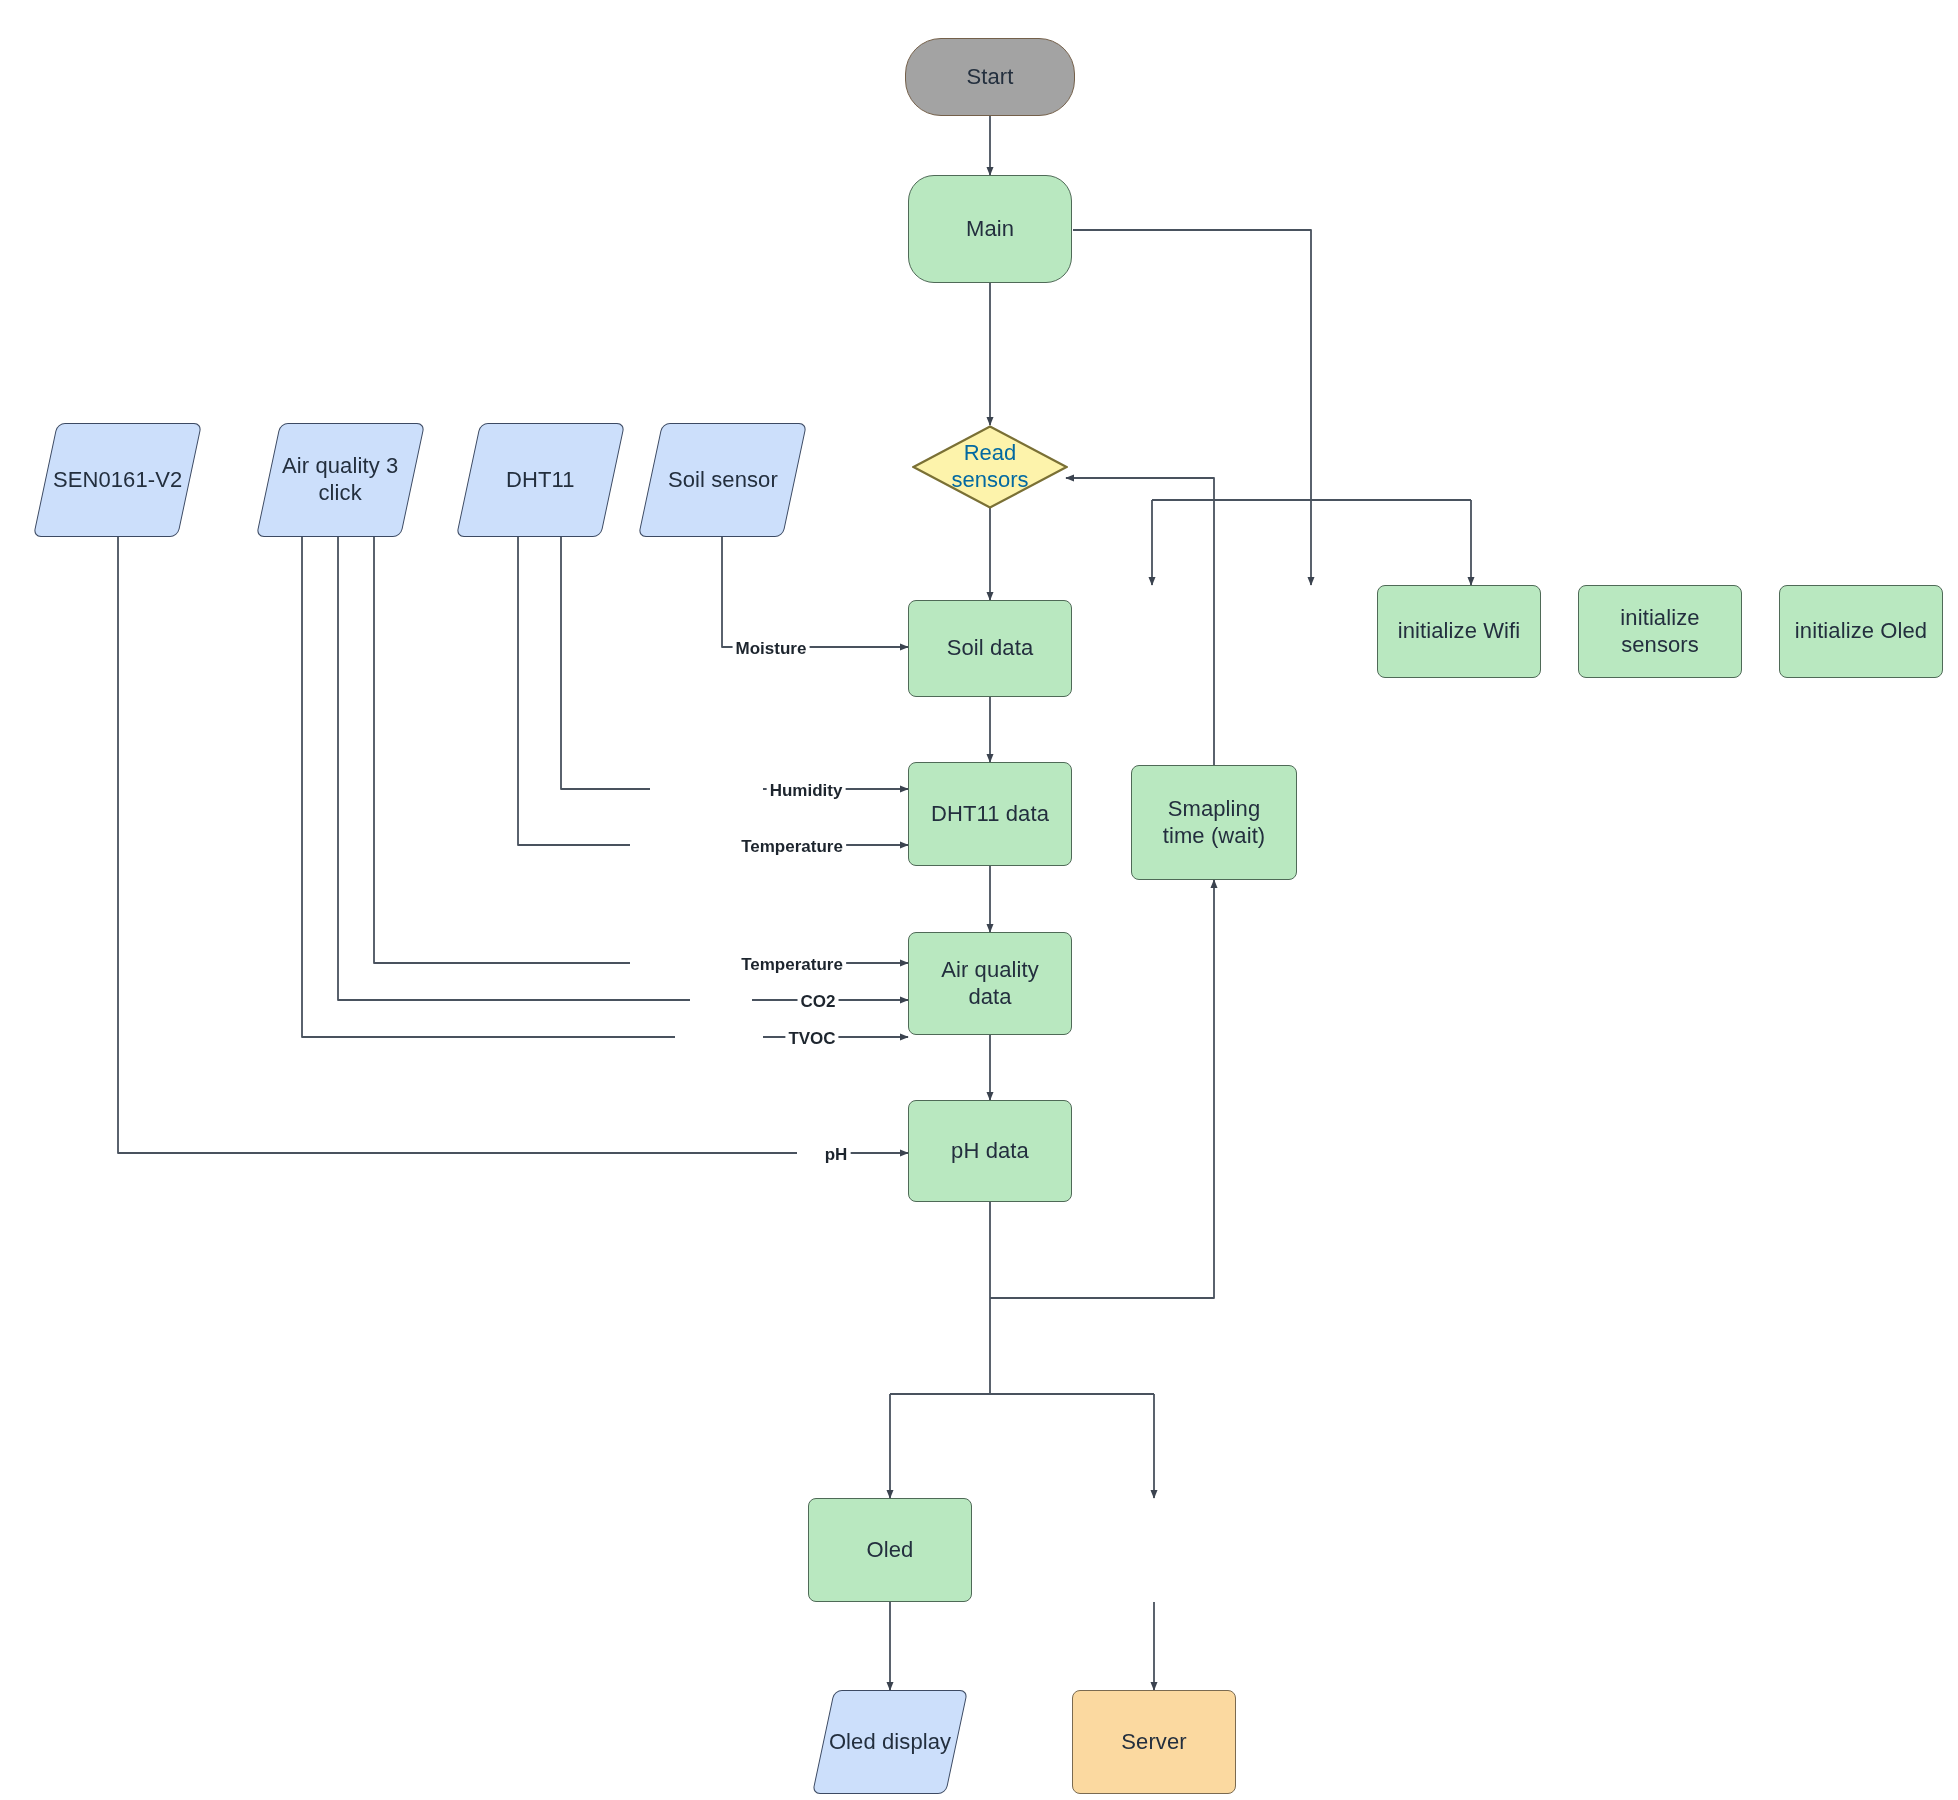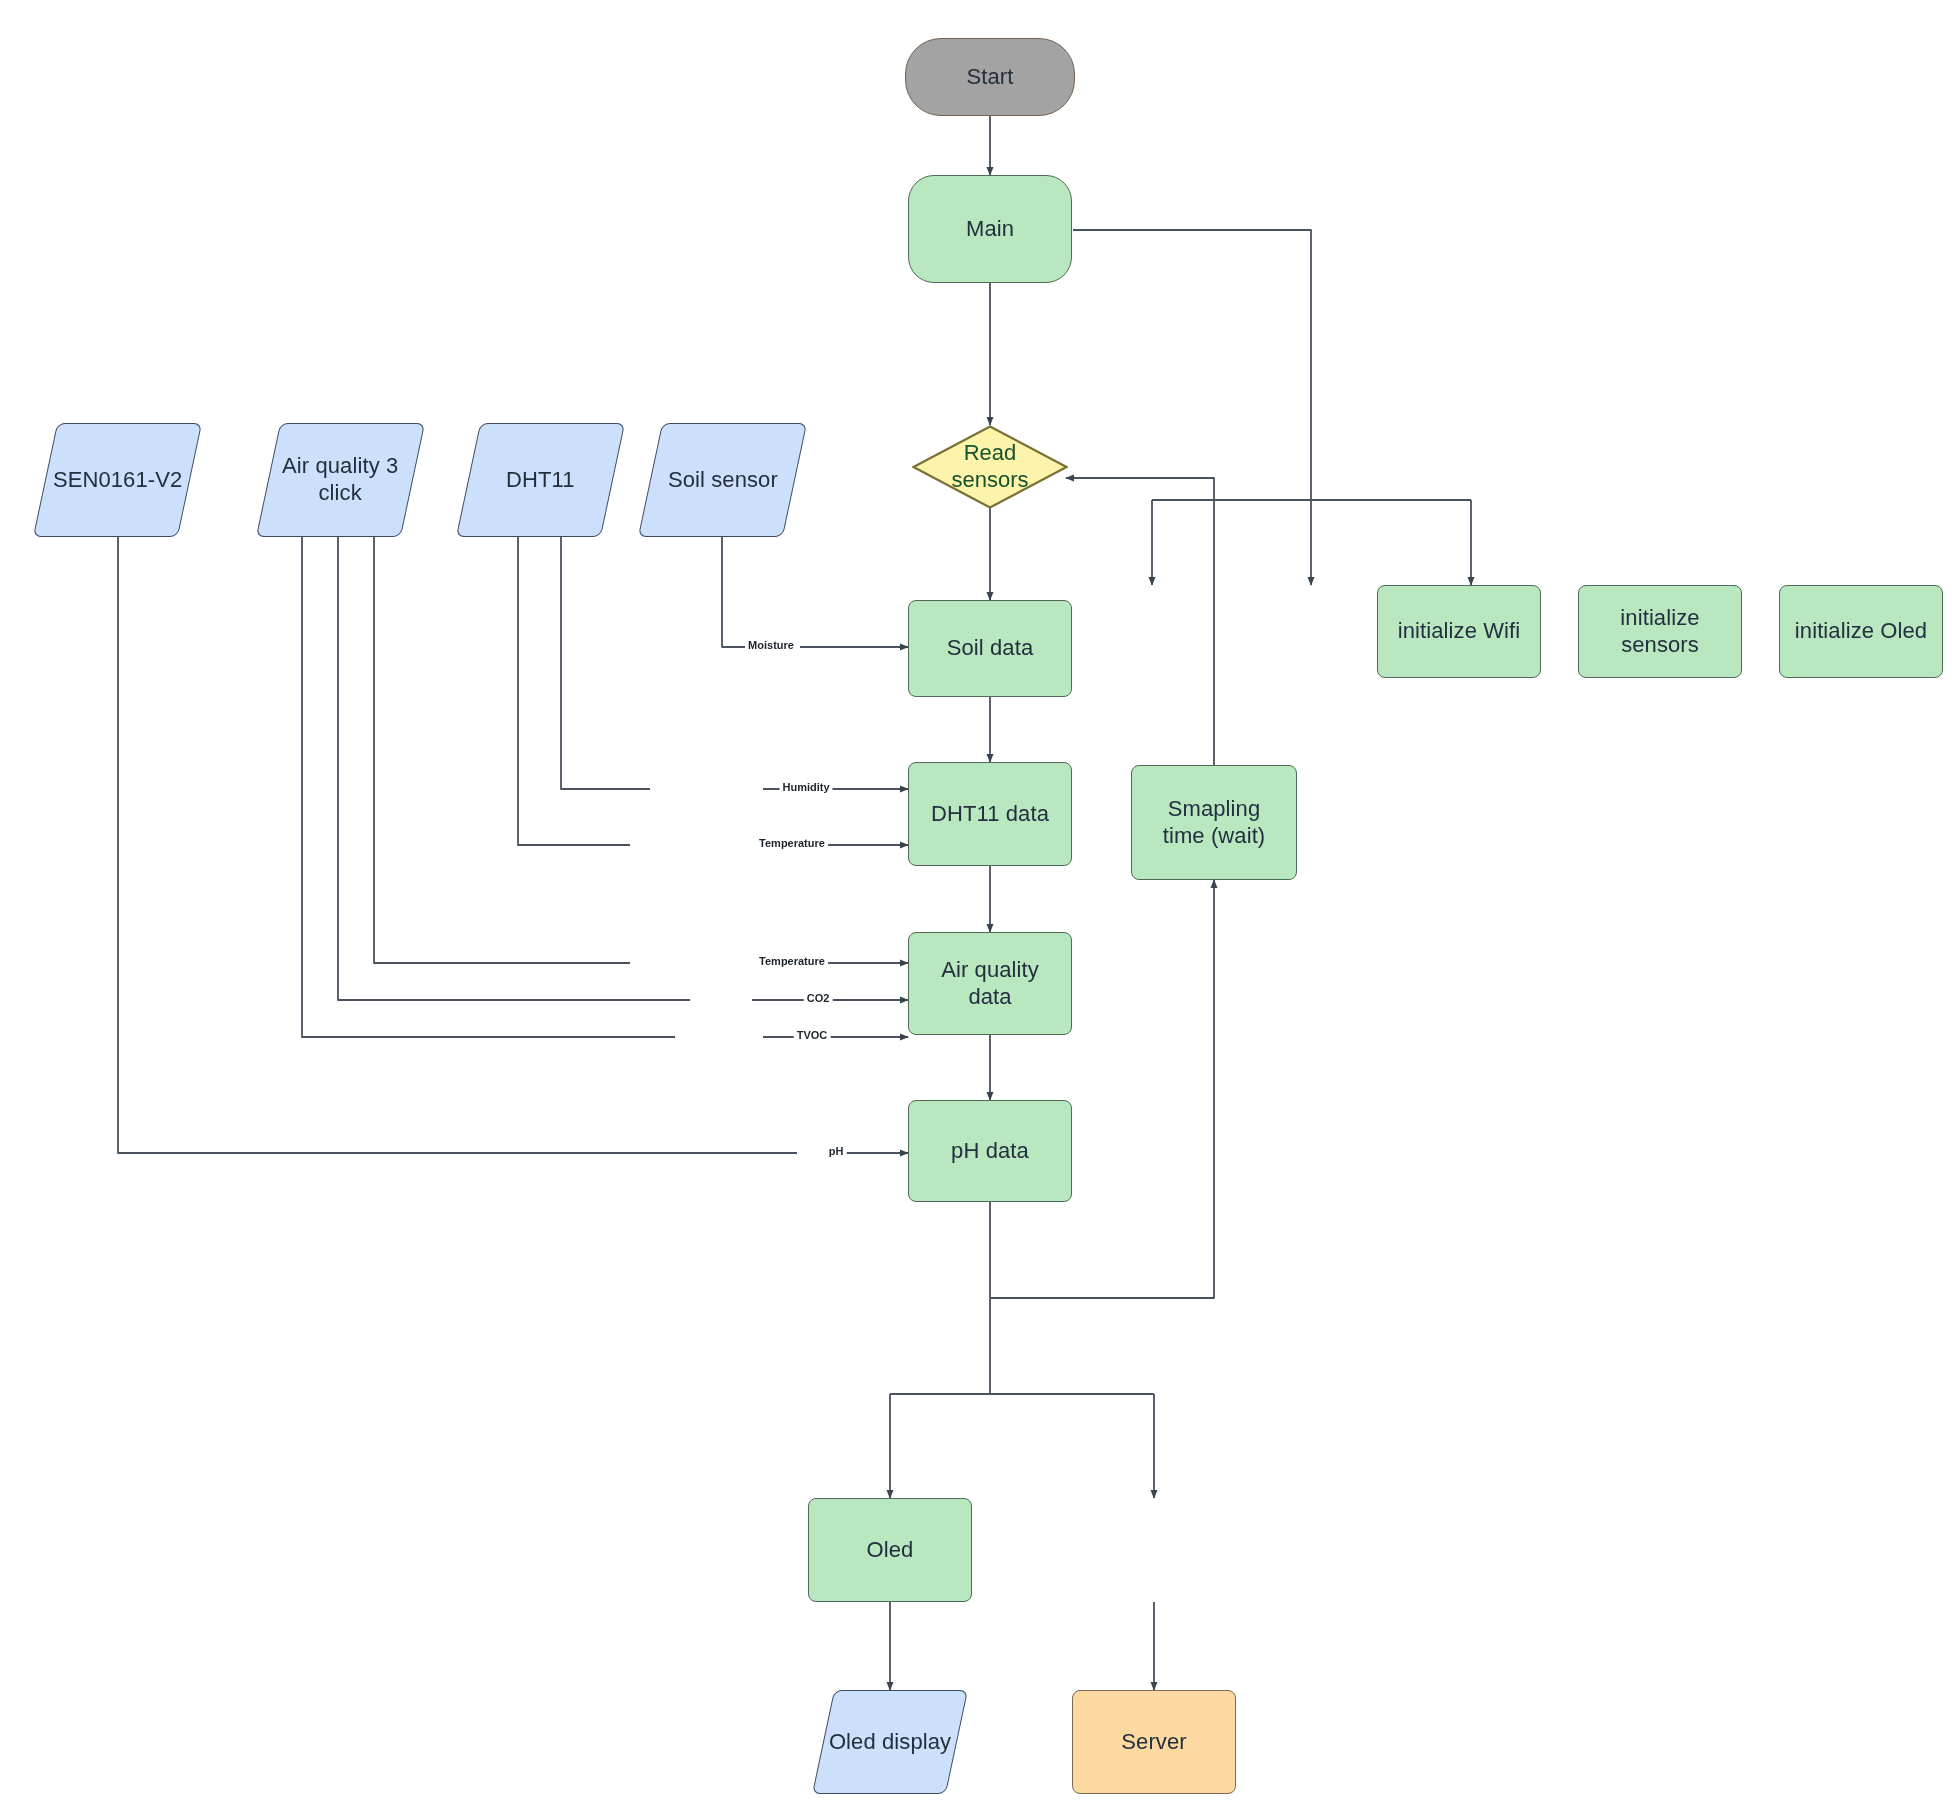--- a/index.html
+++ b/index.html
@@ -69,30 +69,30 @@
   .decision-shape {
     position: absolute;
     left: 0;
     top: 0;
     width: 100%;
     height: 100%;
   }
   .decision-label {
     position: relative;
     z-index: 2;
-    color: #14532d;
+    color: #0369a1;
     font-size: 22px;
     line-height: 1.22;
     text-align: center;
     pointer-events: none;
   }
   .edge-label {
     position: absolute;
     font-family: "Liberation Sans", sans-serif;
-    font-size: 11px;
+    font-size: 17px;
     font-weight: bold;
     color: #1d252e;
     background: #ffffff;
     padding: 0 3px;
     white-space: nowrap;
     line-height: 1;
   }
 </style>
 </head>
 <body>

